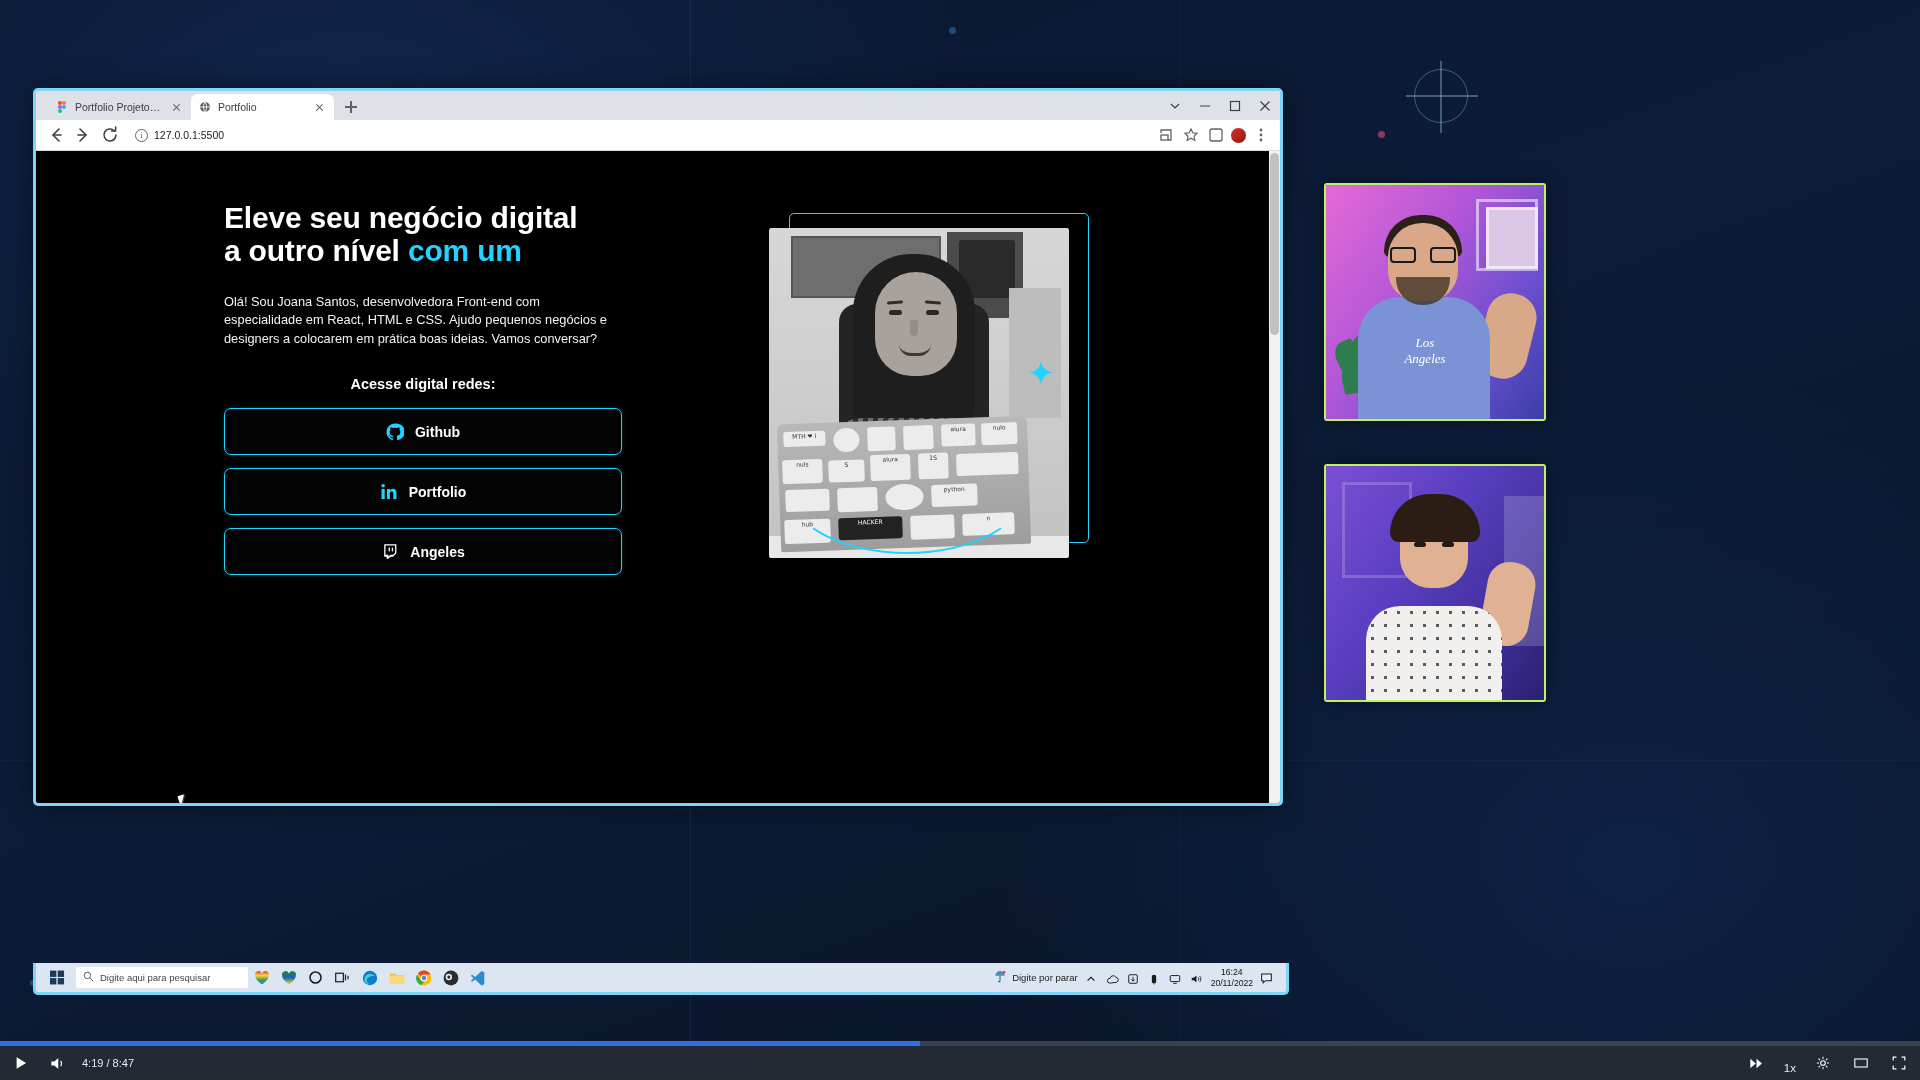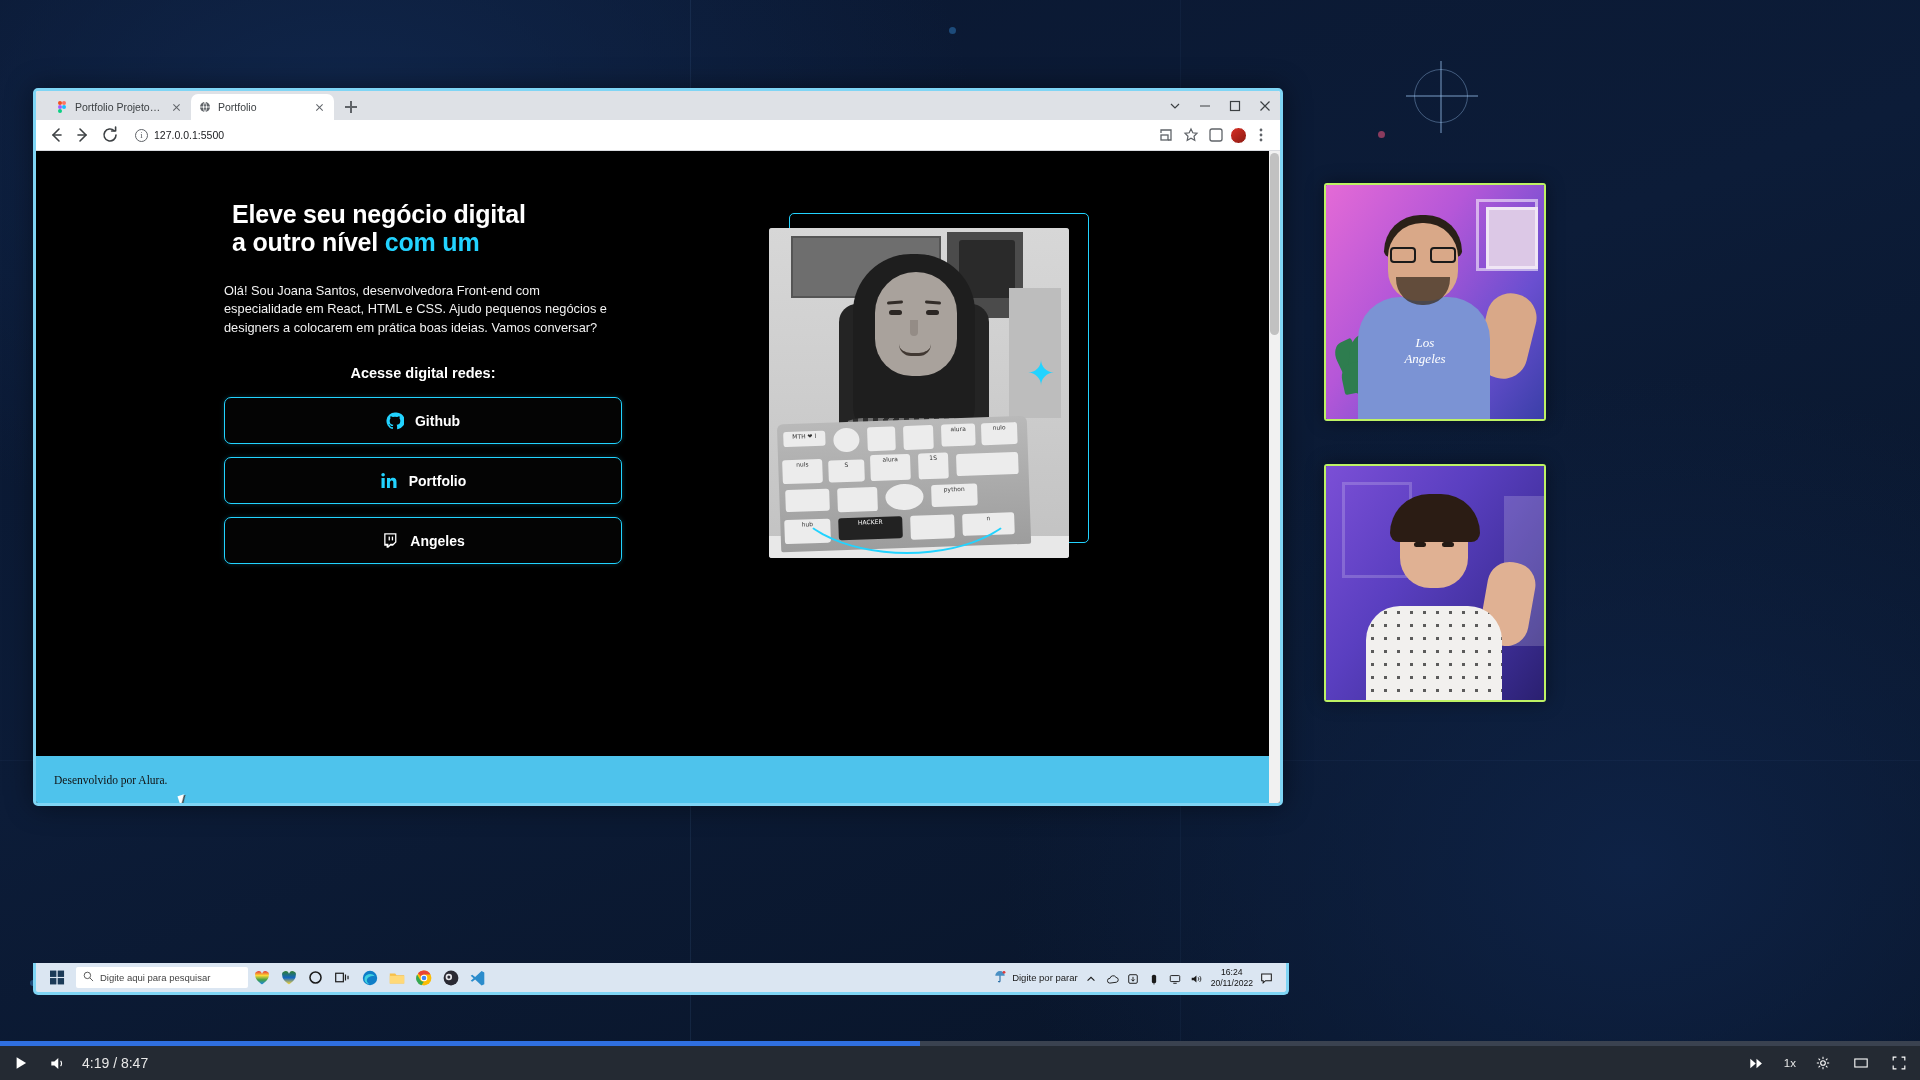--- a/index.html
+++ b/index.html
@@ -104,23 +104,22 @@
   }
   #scrollthumb {
     position:absolute; right:1px; top:2px; width:9px; height:182px;
     background:#c1c1c1; border-radius:5px;
   }
   
   #page { position:absolute; inset:0 11px 0 0; }
   #hero { position:absolute; left:0; top:0; right:0; bottom:47px; }
   #heroleft { position:absolute; left:188px; top:50px; width:400px; }
   h1#headline {
-    font-size:25px; font-weight:700; line-height:1.10; color:#ffffff;
+    font-size:30px; font-weight:700; line-height:1.10; color:#ffffff;
     letter-spacing:-.2px;
-    margin-left:8px;
   }
   h1#headline .hl { color:#22d3ff; }
   #bio {
     margin-top:26px; font-size:12.8px; line-height:1.44; color:#f2f2f2;
     width:385px;
   }
   #redes {
     margin-top:28px; font-size:14.5px; font-weight:700; color:#ffffff;
     text-align:center; width:398px;
   }
@@ -301,22 +300,22 @@
   
   #playerbar {
     position:absolute; left:0; right:0; bottom:0; height:34px; background:#242a33;
     display:flex; align-items:center; padding:0 10px; gap:14px;
   }
   #progressrow {
     position:absolute; left:0; right:0; bottom:34px; height:5px; background:#3a4250;
   }
   #progressfill { position:absolute; left:0; top:0; height:5px; width:47.9%; background:#2f6fe0; }
   .pbtn { width:22px; height:22px; display:flex; align-items:center; justify-content:center; }
-  #timelabel { font-size:14px; color:#e8e8e8; font-family:"Liberation Sans", sans-serif; }
-  #pright { margin-left:auto; display:flex; align-items:center; gap:16px; }
+  #timelabel { font-size:11px; color:#e8e8e8; font-family:"Liberation Sans", sans-serif; }
+  #pright { margin-left:auto; display:flex; align-items:flex-end; gap:16px; }
   #speed { font-size:11.5px; color:#e8e8e8; }
 </style>
 </head>
 <body>
 
 <div id="bg">
   <div class="bg-line" style="left:690px;top:0;width:1px;height:1080px;"></div>
   <div class="bg-line" style="left:1180px;top:0;width:1px;height:1080px;opacity:.5;"></div>
   <div class="bg-line" style="left:0;top:760px;width:1920px;height:1px;opacity:.45;"></div>
   <div class="bg-dot" style="left:949px;top:27px;width:7px;height:7px;background:#1d4b7a;"></div>
@@ -524,23 +523,20 @@
               <div class="st" style="left:182px;top:96px;width:52px;height:22px;">n</div>
             </div>
             <div class="swoosh" id="sw1"></div>
             <div class="swoosh" id="sw2"></div>
             <div id="sparkle">✦</div>
           </div>
         </div>
 
       </div>
 
-      <div id="footer">
-        <span>Desenvolvido por Alura.</span>
-      </div>
 
       <div id="cursor"></div>
     </div>
 
     <div id="scrollbar">
       <div id="scrollthumb"></div>
     </div>
   </div>
 </div>
 

